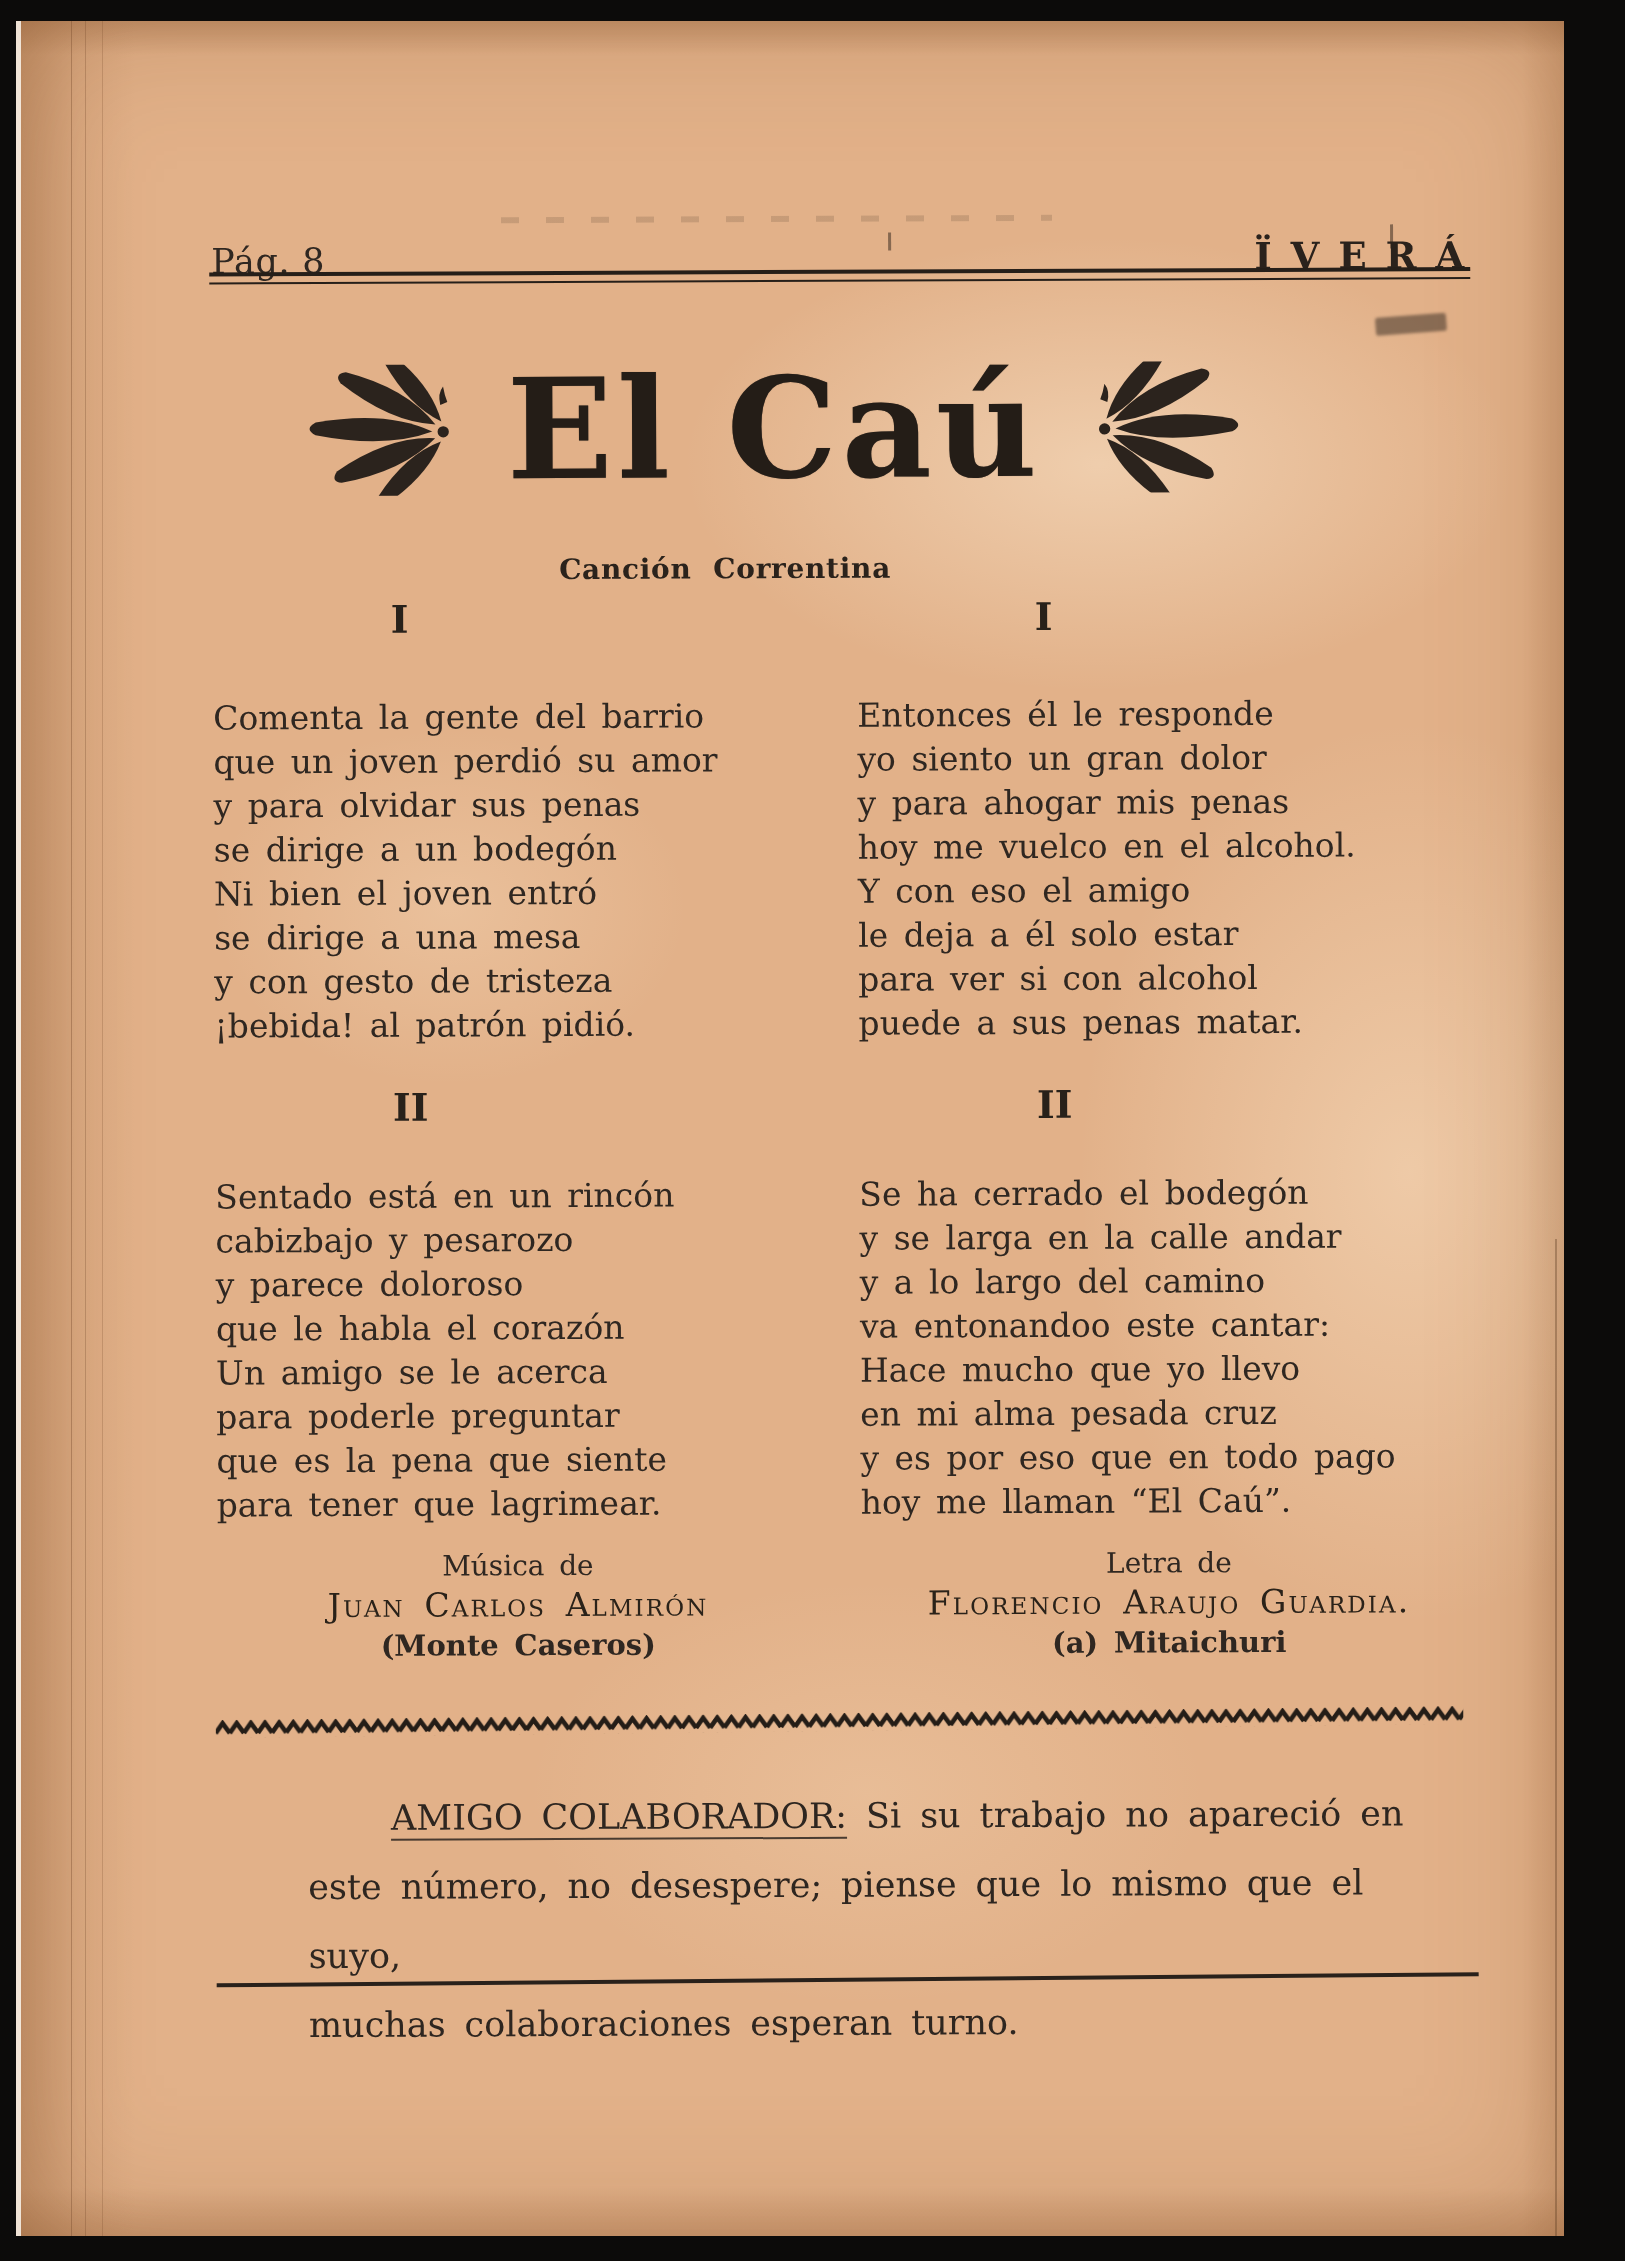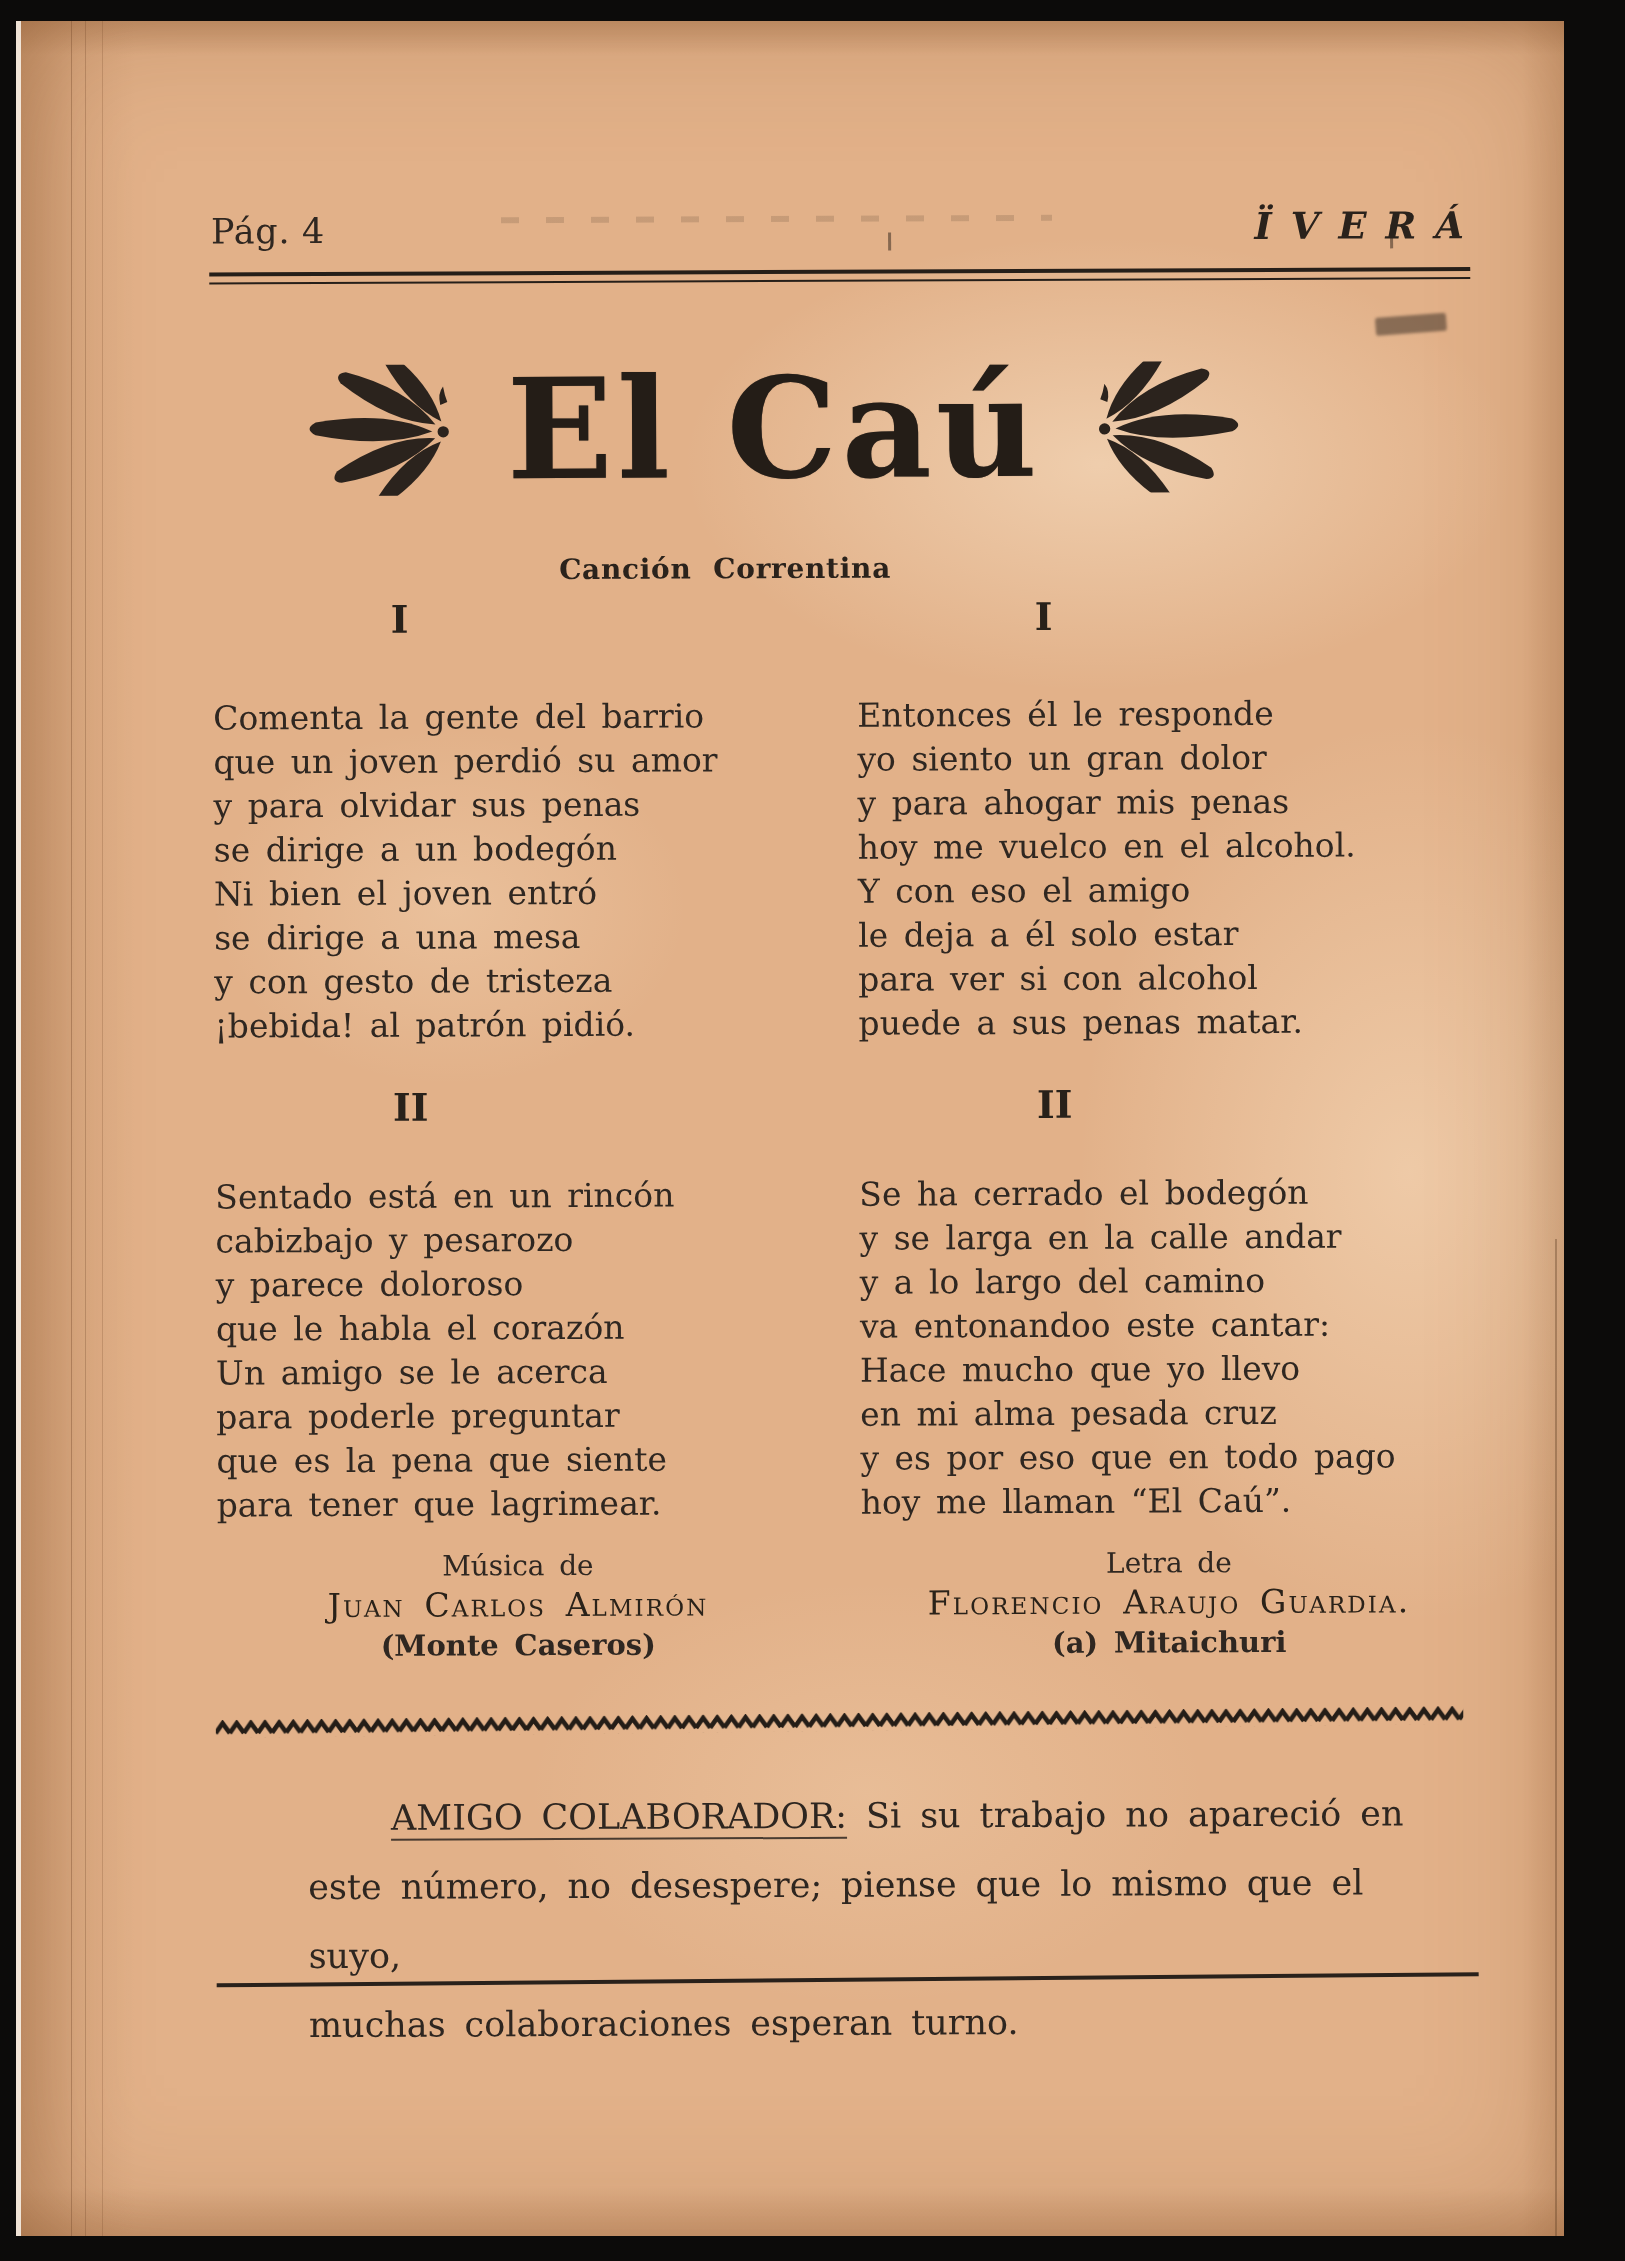--- a/index.html
+++ b/index.html
@@ -25,21 +25,21 @@
   .edge-sliver{position:absolute;left:0;top:0;bottom:0;width:5px;background:rgba(255,252,246,0.8);}
   .crease{position:absolute;top:0;bottom:0;width:1.4px;background:rgba(108,66,36,0.35);}
   .crease.c1{left:55px;}
   .crease.c2{left:69px;width:0.7px;opacity:.8;}
   .crease.c3{left:86px;width:1.4px;opacity:.65;}
   .right-crease{position:absolute;right:7px;top:55%;bottom:0;width:1.4px;background:rgba(90,58,32,0.35);}
   .content{position:absolute;left:0;top:0;right:0;bottom:0;transform:rotate(-0.25deg);transform-origin:50% 40%;color:#2f2721;}
 
   .masthead{position:absolute;left:198px;right:92px;top:185px;display:flex;justify-content:space-between;align-items:baseline;}
   .pagenum{font-size:35px;letter-spacing:0.7px;}
-  .journal{font-size:37px;font-weight:bold;font-style:italic;letter-spacing:19px;margin-right:-14px;color:#2a221c;}
+  .journal{font-size:37px;font-weight:bold;letter-spacing:19px;margin-right:-14px;color:#2a221c;margin-top:30px;}
   .double-rule{position:absolute;left:196px;top:249px;width:1261px;height:5.7px;border-top:4.2px solid #261f19;border-bottom:2.8px solid #261f19;}
   .ghost-marks{position:absolute;left:488px;top:195px;width:551px;height:5.7px;opacity:0.18;
     background:repeating-linear-gradient(90deg,#4a3828 0 18.4px, transparent 18.4px 45px);}
   .stray-mark{position:absolute;width:2.8px;height:18.4px;background:rgba(58,44,32,0.55);}
   .ink-smudge{position:absolute;left:1362px;top:297px;width:71px;height:18.4px;background:rgba(48,37,29,0.5);
     border-radius:2.8px;filter:blur(1.4px);transform:rotate(-4deg);}
 
   .title-row{position:absolute;left:0;right:28px;top:338px;display:flex;justify-content:center;align-items:center;gap:39px;}
   .flourish{width:233px;height:131px;}
   .flourish.right svg{transform:scaleX(-1);}
@@ -76,21 +76,21 @@
   <div class="crease c3"></div>
   <div class="right-crease"></div>
 
   <div class="content">
 
     <div class="ghost-marks"></div>
     <div class="stray-mark" style="left:875px;top:212px;"></div>
     <div class="stray-mark" style="left:1377px;top:206px;height:24px;"></div>
 
     <div class="masthead">
-      <span class="pagenum">Pág. 4</span>
+      <span class="pagenum">Pág. 8</span>
       <span class="journal">ÏVERÁ</span>
     </div>
     <div class="double-rule"></div>
     <div class="ink-smudge"></div>
 
     <div class="title-row">
       <div class="flourish left">
         <svg viewBox="0 0 330 185" width="233" height="131" xmlns="http://www.w3.org/2000/svg">
           <g fill="#2b231d" transform="translate(305,95)">
             <circle cx="-10" cy="0" r="8"></circle>

